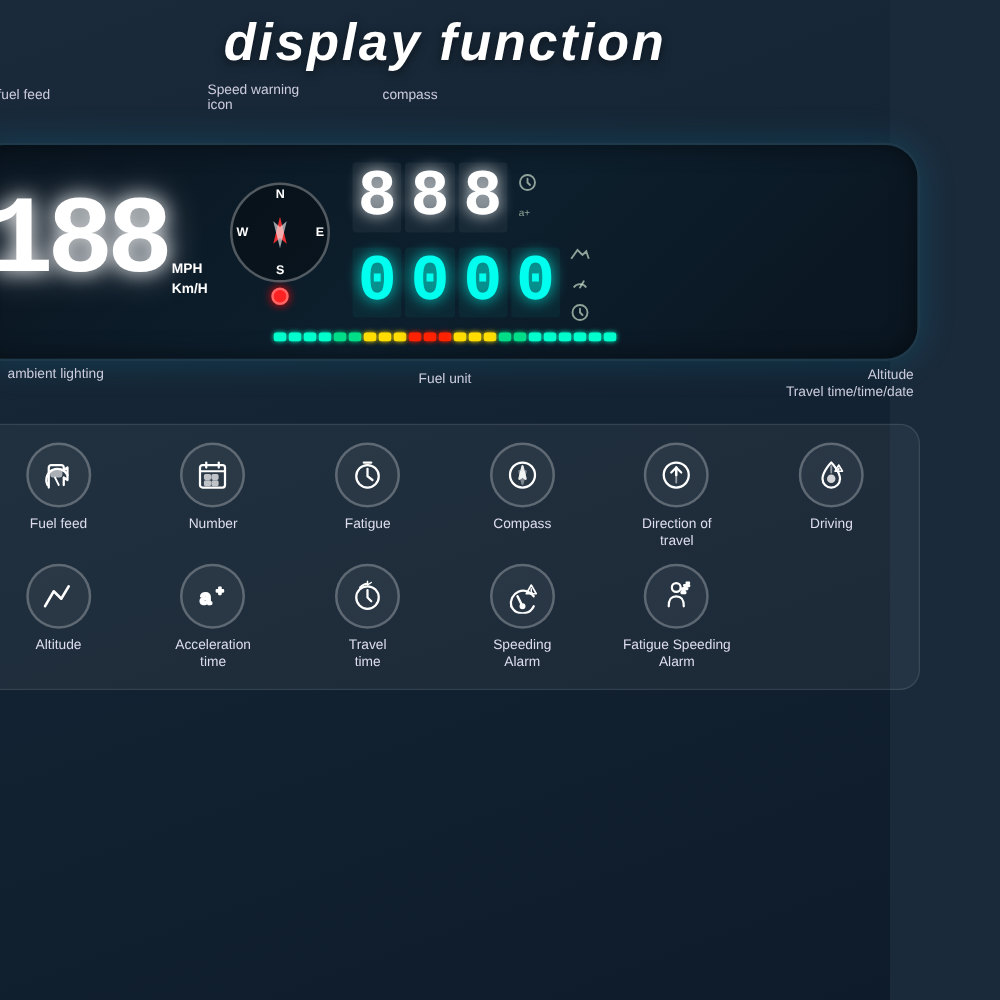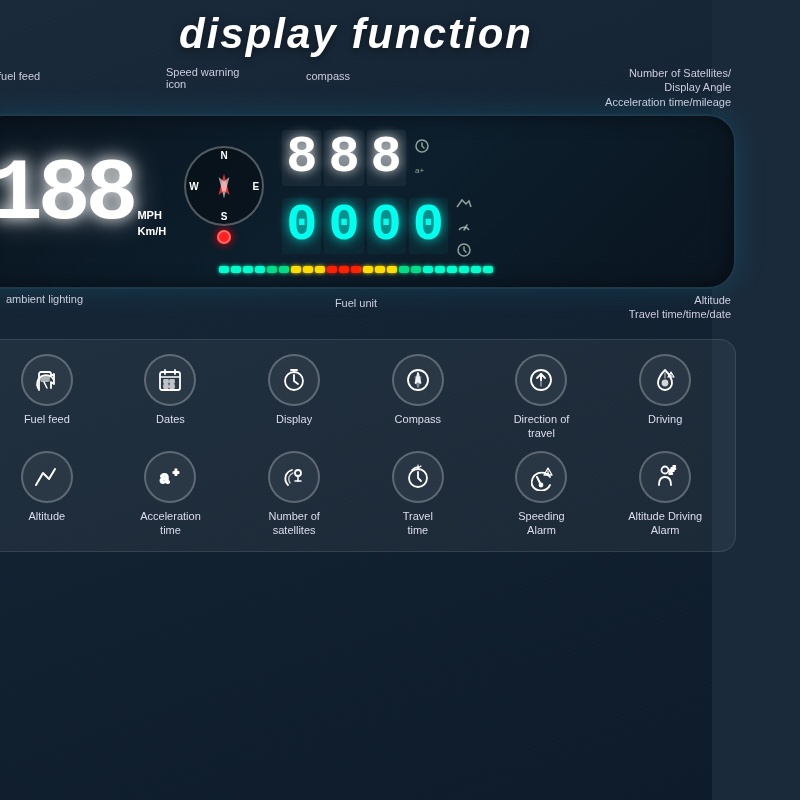--- a/index.html
+++ b/index.html
@@ -272,23 +272,20 @@
 
   <div class="title">display function</div>
 
   <div class="hud-section">
 
     <div style="position:relative; height:46px; width:100%; margin-bottom:2px;">
       <span class="anno-label" style="left:22px;top:4px;">fuel feed</span>
       <span class="anno-label" style="left:190px;top:0px;width:90px;white-space:pre-line;text-align:left;">Speed warning
 icon</span>
       <span class="anno-label" style="left:330px;top:4px;">compass</span>
-      <span class="anno-label" style="right:5px;top:0px;width:170px;white-space:pre-line;text-align:right;line-height:1.3;">Number of Satellites/
-Display Angle
-Acceleration time/mileage</span>
     </div>
 
     <div class="hud-display">
       <div class="hud-inner">
 
         <div style="display:flex;align-items:flex-end;gap:0px;">
           <div class="seg-digit">188</div>
           <div class="speed-unit">
             <span>MPH</span>
             <span>Km/H</span>
@@ -420,32 +417,32 @@
             <rect x="4" y="6" width="20" height="18" rx="2" stroke="white" fill="none" stroke-width="1.8"></rect>
             <line x1="4" y1="11" x2="24" y2="11" stroke="white" stroke-width="1.5"></line>
             <line x1="9" y1="4" x2="9" y2="8" stroke="white" stroke-width="1.8" stroke-linecap="round"></line>
             <line x1="19" y1="4" x2="19" y2="8" stroke="white" stroke-width="1.8" stroke-linecap="round"></line>
             <rect x="8" y="14" width="4" height="3" rx="0.5" fill="white" opacity="0.7"></rect>
             <rect x="14" y="14" width="4" height="3" rx="0.5" fill="white" opacity="0.7"></rect>
             <rect x="8" y="19" width="4" height="3" rx="0.5" fill="white" opacity="0.7"></rect>
             <rect x="14" y="19" width="4" height="3" rx="0.5" fill="white" opacity="0.7"></rect>
           </svg>
         </div>
-        <span class="feature-label">Dates</span>
+        <span class="feature-label">Number</span>
       </div>
 
       <div class="feature-item">
         <div class="feature-icon-wrap">
           <svg viewBox="0 0 28 28">
             <circle cx="14" cy="15" r="9" stroke="white" fill="none" stroke-width="1.8"></circle>
             <path d="M14 9v6l4 3" stroke="white" stroke-width="1.8" stroke-linecap="round"></path>
             <line x1="11" y1="4" x2="17" y2="4" stroke="white" stroke-width="1.8" stroke-linecap="round"></line>
           </svg>
         </div>
-        <span class="feature-label">Display</span>
+        <span class="feature-label">Fatigue</span>
       </div>
 
       <div class="feature-item">
         <div class="feature-icon-wrap">
           <svg viewBox="0 0 28 28">
             <circle cx="14" cy="14" r="10" stroke="white" fill="none" stroke-width="1.8"></circle>
             <polygon points="14,7 16.5,17 14,15 11.5,17" fill="white" opacity="0.9"></polygon>
             <polygon points="14,21 11.5,11 14,13 16.5,11" fill="white" opacity="0.4"></polygon>
           </svg>
         </div>
@@ -492,33 +489,20 @@
         <div class="feature-icon-wrap">
           <svg viewBox="0 0 28 28">
             <text x="4" y="20" font-size="16" font-weight="bold" font-family="Arial" fill="white">a</text>
             <text x="17" y="13" font-size="10" font-weight="bold" font-family="Arial" fill="white">+</text>
           </svg>
         </div>
         <span class="feature-label" style="white-space:pre-line;">Acceleration
 time</span>
       </div>
 
-      <div class="feature-item">
-        <div class="feature-icon-wrap">
-          <svg viewBox="0 0 28 28">
-            <path d="M8 22 Q4 18 6 12 Q8 8 12 7" stroke="white" fill="none" stroke-width="1.8" stroke-linecap="round"></path>
-            <path d="M10 20 Q8 17 9 14 Q10.5 11 13 10" stroke="white" fill="none" stroke-width="1.5" stroke-linecap="round" opacity="0.7"></path>
-            <circle cx="18" cy="10" r="3" stroke="white" fill="none" stroke-width="1.8"></circle>
-            <line x1="18" y1="13" x2="18" y2="18" stroke="white" stroke-width="1.5" stroke-linecap="round"></line>
-            <line x1="15" y1="18" x2="21" y2="18" stroke="white" stroke-width="1.5" stroke-linecap="round"></line>
-          </svg>
-        </div>
-        <span class="feature-label" style="white-space:pre-line;">Number of
-satellites</span>
-      </div>
 
       <div class="feature-item">
         <div class="feature-icon-wrap">
           <svg viewBox="0 0 28 28">
             <circle cx="14" cy="15" r="9" stroke="white" fill="none" stroke-width="1.8"></circle>
             <path d="M14 9v6l3 3" stroke="white" stroke-width="1.8" stroke-linecap="round"></path>
             <path d="M8 7 Q11 4 14 4" stroke="white" stroke-width="1.5" stroke-linecap="round" fill="none"></path>
             <polyline points="14,2 14,5 17,3" stroke="white" stroke-width="1.2" fill="none" stroke-linejoin="round"></polyline>
           </svg>
         </div>
@@ -548,19 +532,19 @@
           <svg viewBox="0 0 28 28">
 
             <circle cx="14" cy="7" r="3.5" stroke="white" fill="none" stroke-width="1.8"></circle>
             <path d="M8 22 C8 16 10 14 14 14 C18 14 20 16 20 22" stroke="white" fill="none" stroke-width="1.8" stroke-linecap="round"></path>
 
             <text x="18" y="11" font-size="7" font-family="Arial" fill="white" font-weight="bold">z</text>
             <text x="20" y="8" font-size="6" font-family="Arial" fill="white" font-weight="bold">z</text>
             <text x="22" y="6" font-size="5" font-family="Arial" fill="white" font-weight="bold">z</text>
           </svg>
         </div>
-        <span class="feature-label" style="white-space:pre-line;">Altitude Driving
+        <span class="feature-label" style="white-space:pre-line;">Fatigue Speeding
 Alarm</span>
       </div>
 
     </div>
   </div>
 </div>
 
 </body></html>

